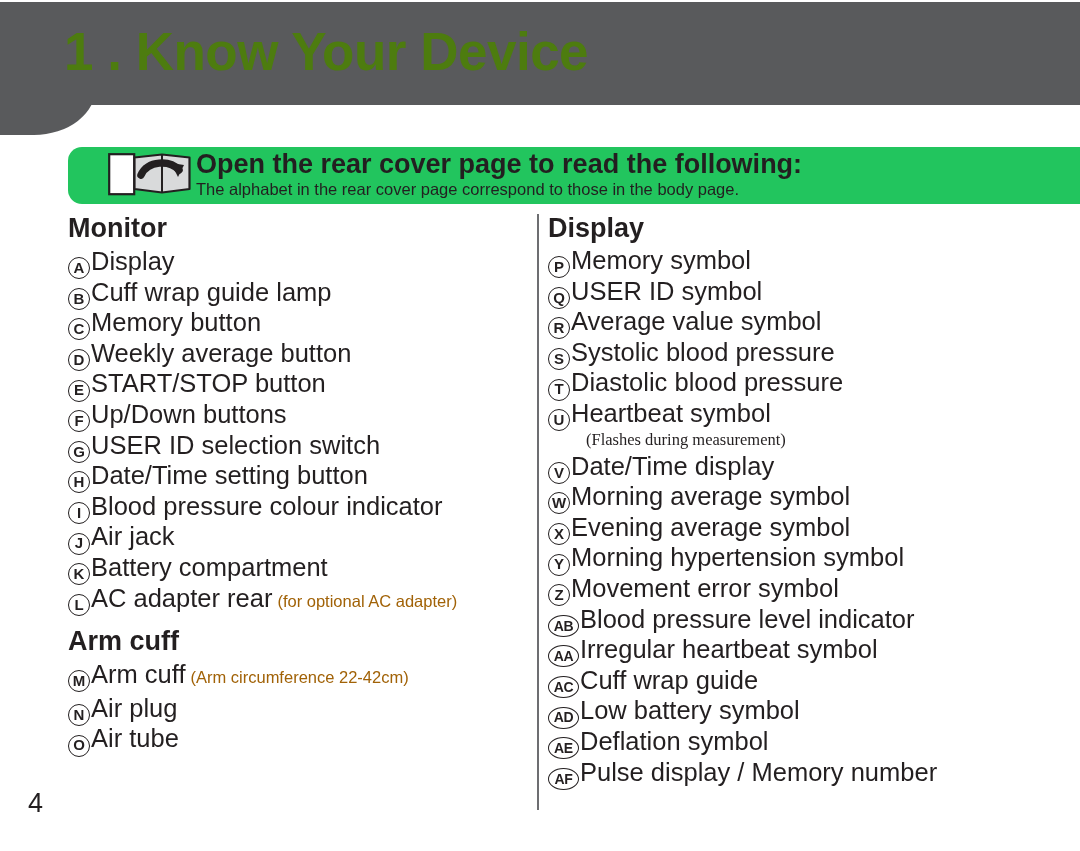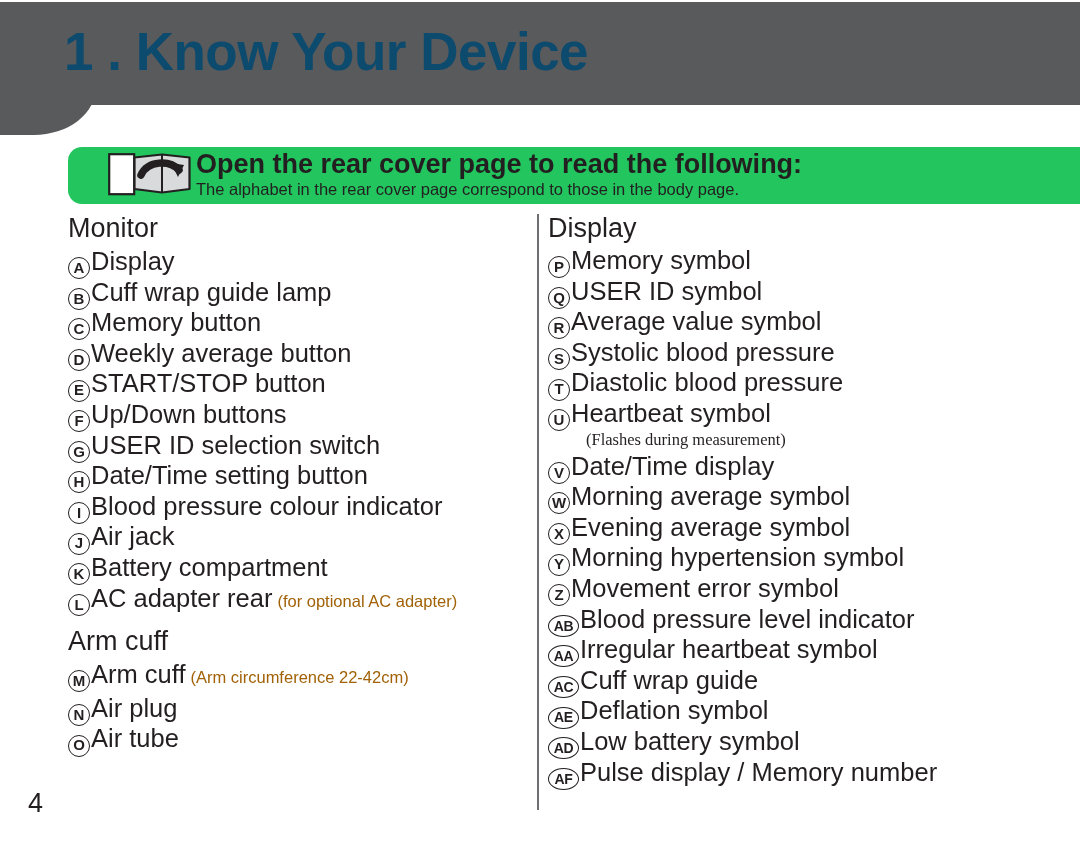--- a/index.html
+++ b/index.html
@@ -31,21 +31,21 @@
     top: 2px;
     width: 96px;
     height: 133px;
     background: #595a5c;
     border-bottom-right-radius: 62px 48px;
   }
   #header-title {
     position: absolute;
     left: 64px;
     top: 14px;
-    color: #0c4a6e;
+    color: #4d7c0f;
     font-size: 53px;
     font-weight: bold;
     letter-spacing: -0.5px;
     line-height: 76px;
     white-space: nowrap;
   }
 
   
   #callout {
     position: absolute;
@@ -94,21 +94,21 @@
   }
   .column {
     position: absolute;
     top: 212px;
   }
   #col-left  { left: 68px;  width: 462px; }
   #col-right { left: 548px; width: 470px; }
 
   .section-title {
     font-size: 27px;
-    font-weight: normal;
+    font-weight: bold;
     line-height: 33px;
     margin: 0 0 1px 0;
     color: #231f20;
   }
   #col-right .section-title { margin-bottom: 0px; }
 
   .entry {
     display: flex;
     align-items: baseline;
     line-height: 30.6px;
@@ -323,26 +323,26 @@
     </div>
     <div class="entry">
       <span class="badge double">AA</span>
       <span class="entry-label">Irregular heartbeat symbol</span>
     </div>
     <div class="entry">
       <span class="badge double">AC</span>
       <span class="entry-label">Cuff wrap guide</span>
     </div>
     <div class="entry">
+      <span class="badge double">AD</span>
+      <span class="entry-label">Low battery symbol</span>
+    </div>
+    <div class="entry">
       <span class="badge double">AE</span>
       <span class="entry-label">Deflation symbol</span>
     </div>
     <div class="entry">
-      <span class="badge double">AD</span>
-      <span class="entry-label">Low battery symbol</span>
-    </div>
-    <div class="entry">
       <span class="badge double">AF</span>
       <span class="entry-label">Pulse display / Memory number</span>
     </div>
   </div>
 
 <div id="page-number">4</div>
 
 </body></html>

